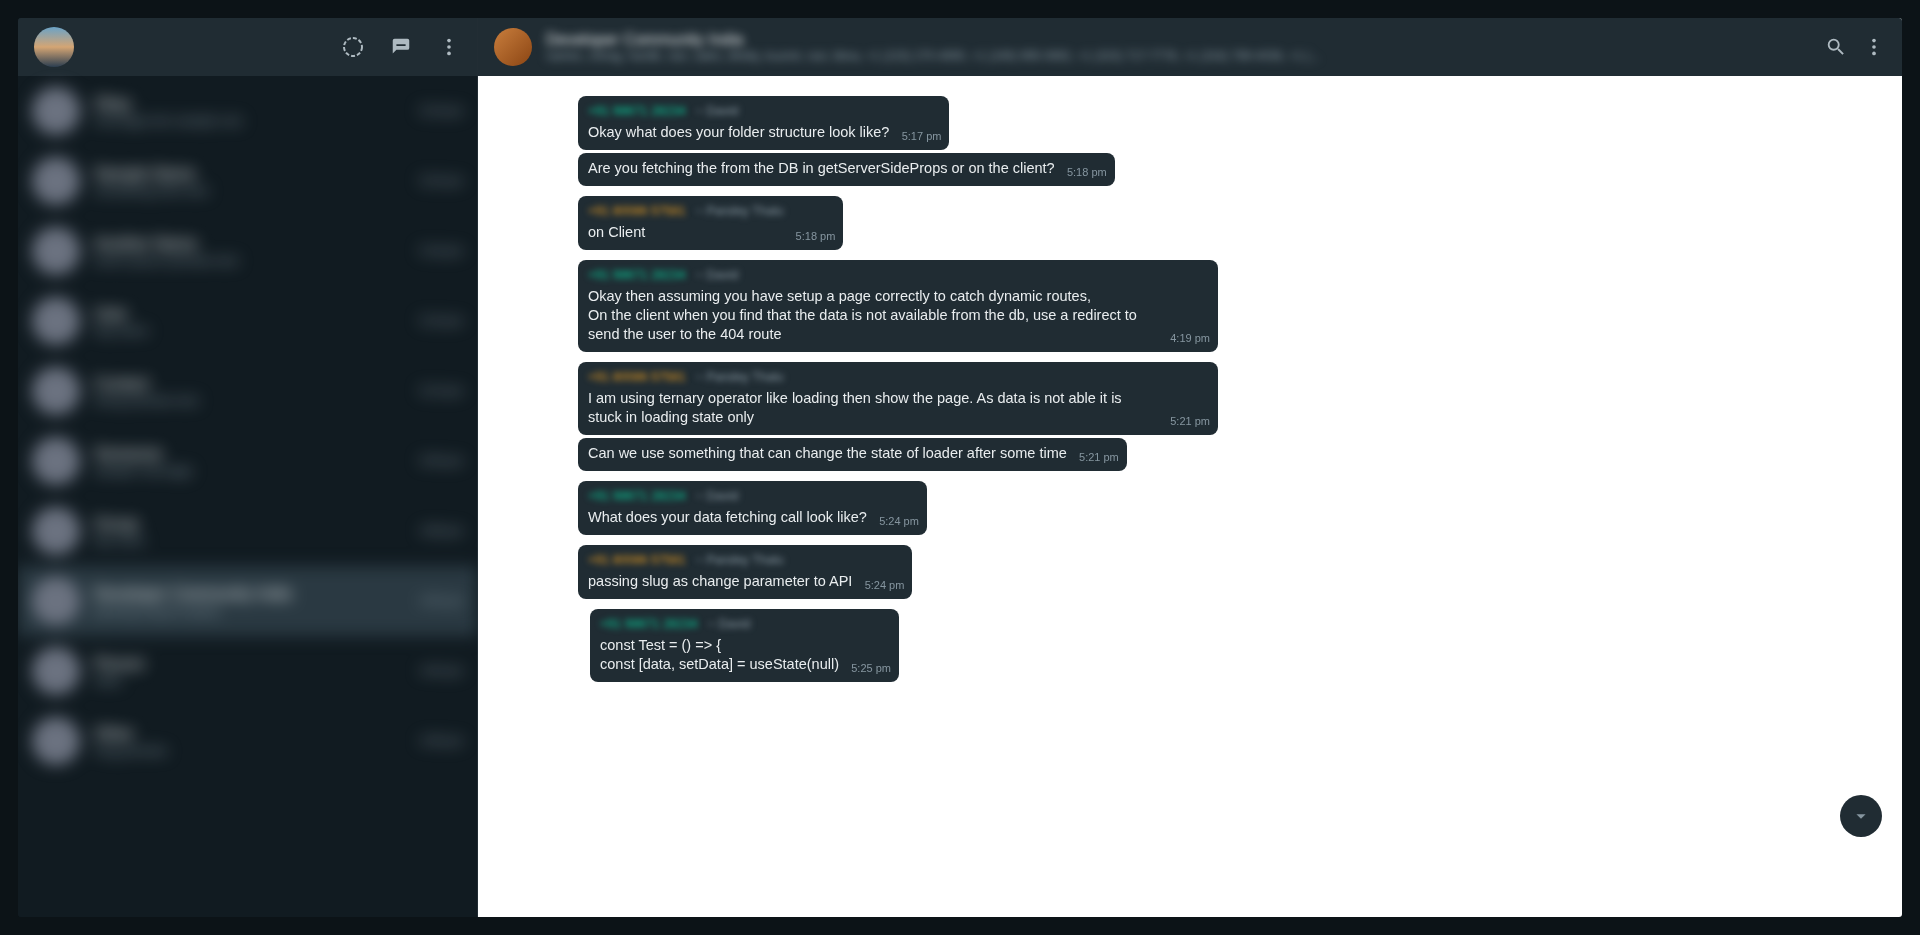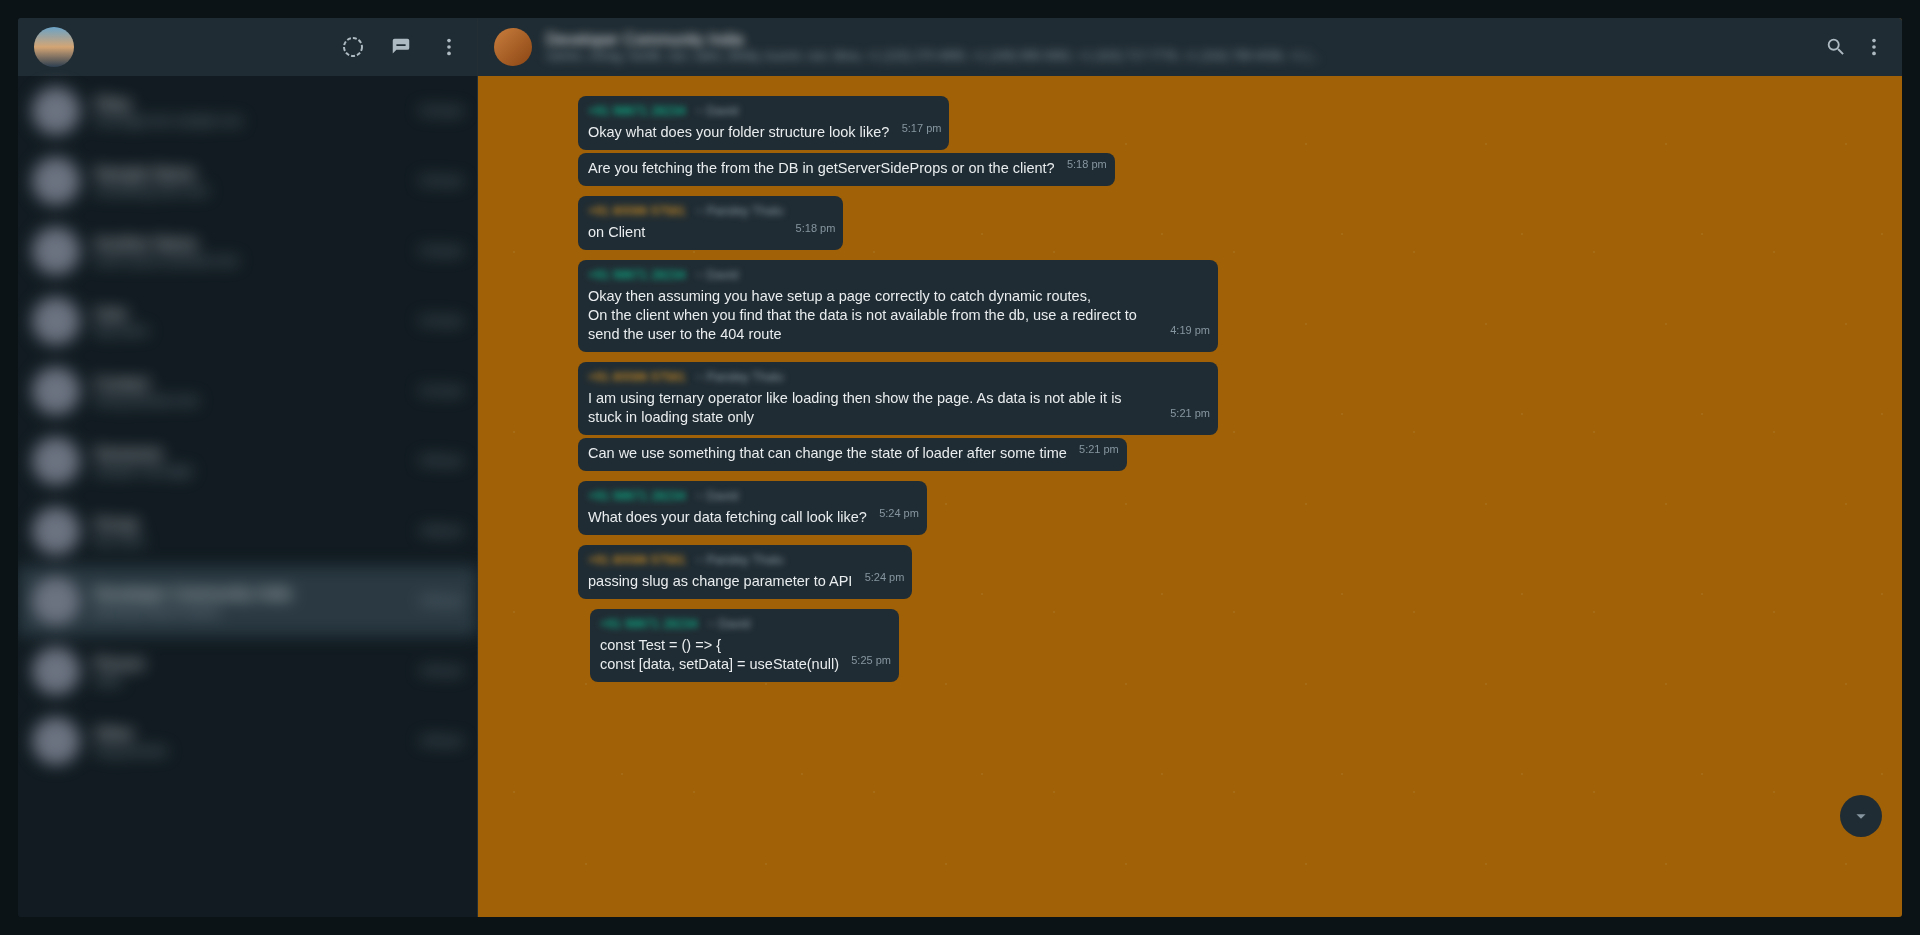--- a/index.html
+++ b/index.html
@@ -12,36 +12,36 @@
 .sidebar-actions { display: flex; gap: 24px; align-items: center; }
 .icon-btn { width: 24px; height: 24px; display: flex; align-items: center; justify-content: center; cursor: pointer; color: #aebac1; }
 .chat-list { flex: 1; overflow-y: auto; filter: blur(8px); }
 .chat-item { display: flex; align-items: center; padding: 12px 14px; gap: 14px; cursor: pointer; }
 .chat-item.active { background: #2a3942; }
 .chat-avatar { width: 48px; height: 48px; border-radius: 50%; background: #6b7280; flex-shrink: 0; }
 .chat-info { flex: 1; overflow: hidden; }
 .chat-name { color: #e9edef; font-size: 16px; }
 .chat-preview { color: #8696a0; font-size: 13px; white-space: nowrap; overflow: hidden; }
 .chat-meta { color: #8696a0; font-size: 12px; text-align: right; }
-.main { flex: 1; display: flex; flex-direction: column; background: #a16207; position: relative; }
+.main { flex: 1; display: flex; flex-direction: column; background: #ffffff; position: relative; }
 .main::before { content: ''; position: absolute; inset: 0; opacity: 0.06; background-image: radial-gradient(circle at 20% 30%, #fff 1px, transparent 1px), radial-gradient(circle at 60% 70%, #fff 1px, transparent 1px), radial-gradient(circle at 80% 20%, #fff 1px, transparent 1px); background-size: 180px 180px; }
 .main-header { height: 58px; background: #202c33; display: flex; align-items: center; padding: 0 16px; gap: 14px; position: relative; z-index: 2; }
 .header-text { flex: 1; filter: blur(5px); }
 .header-title { color: #e9edef; font-size: 16px; font-weight: 500; }
 .header-sub { color: #8696a0; font-size: 12px; }
 .messages { flex: 1; overflow-y: auto; padding: 20px 100px 12px 100px; position: relative; z-index: 1; }
 .msg-wrap { display: flex; margin-bottom: 3px; }
 .msg { background: #202c33; border-radius: 8px; padding: 6px 60px 8px 10px; max-width: 640px; position: relative; color: #e9edef; font-size: 14.5px; line-height: 19px; }
 .msg-sender-row { display: flex; gap: 10px; margin-bottom: 2px; }
 .msg-sender { font-size: 12.5px; font-weight: 500; filter: blur(3px); }
 .msg-sender.green { color: #06cf9c; }
 .msg-sender.orange { color: #f0a020; }
 .msg-alias { font-size: 12.5px; color: #8696a0; filter: blur(3px); }
 .msg-text { color: #e9edef; }
-.msg-time { position: absolute; right: 8px; bottom: 12px; font-size: 11px; color: #8696a0; }
+.msg-time { position: absolute; right: 8px; bottom: 4px; font-size: 11px; color: #8696a0; }
 .composer { height: 62px; background: #202c33; display: flex; align-items: center; padding: 0 18px; gap: 18px; position: relative; z-index: 2; }
 .input-box { flex: 1; background: #2a3942; border-radius: 8px; height: 42px; display: flex; align-items: center; padding: 0 14px; position: relative; }
 .input-box input { flex: 1; background: transparent; border: none; outline: none; color: #d1d7db; font-size: 15px; }
 .input-box input::placeholder { color: #8696a0; }
 .green-dot { width: 8px; height: 8px; border-radius: 50%; background: #00a884; margin-right: 6px; }
 .scroll-down { position: absolute; right: 20px; bottom: 80px; width: 42px; height: 42px; border-radius: 50%; background: #202c33; display: flex; align-items: center; justify-content: center; color: #8696a0; cursor: pointer; z-index: 3; }
 .blurred-sidebar-row { height: 70px; }
 </style>
 </head>
 <body>

